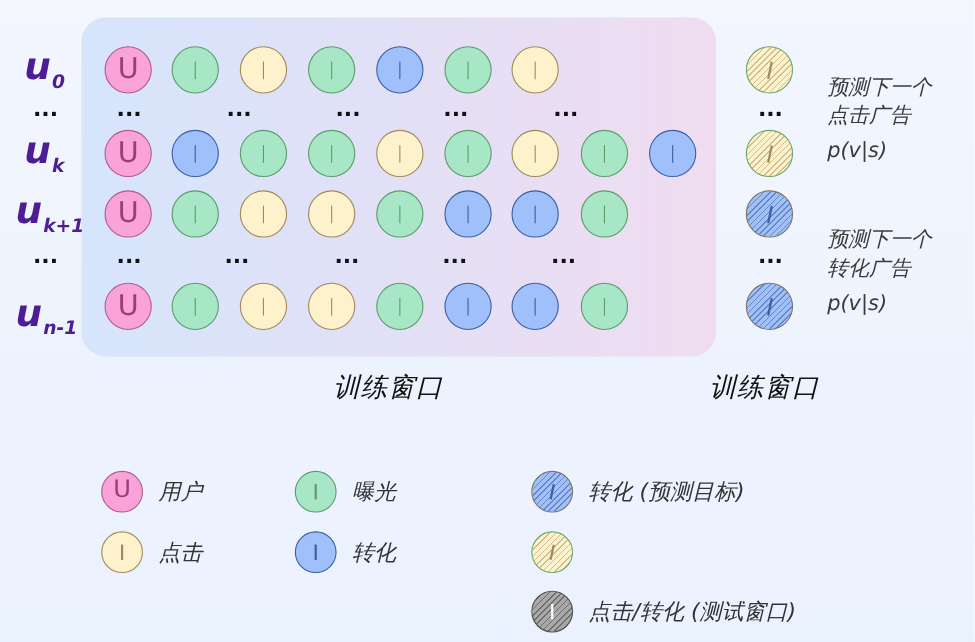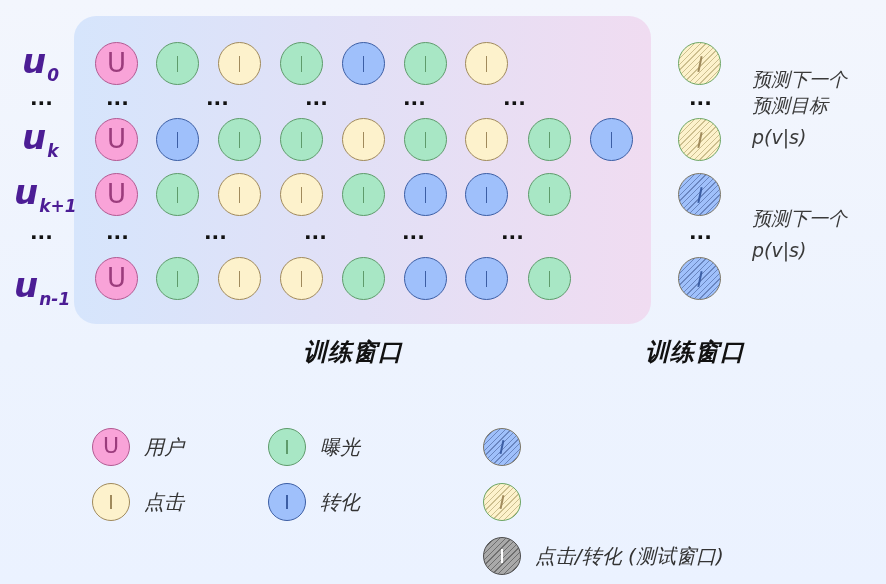--- a/index.html
+++ b/index.html
@@ -50,21 +50,21 @@
   .c-gray-t {
     background: repeating-linear-gradient(135deg, #a9a9a9 0 3px, #6e6e6e 3px 4px);
     border-color: #4c4c4c;
   }
   .c-gray-t .bar { background: #ffffff; }
   .side-text {
     position: absolute; left: 752px; color: #3a3a3a; font-style: italic;
     font-size: 19px; line-height: 26px; font-family: "DejaVu Sans", sans-serif;
   }
   .window-label {
-    position: absolute; font-weight: bold; font-style: italic; font-size: 24px;
+    position: absolute; font-weight: normal; font-style: italic; font-size: 24px;
     color: #111; font-family: "DejaVu Sans", sans-serif; letter-spacing: 1px;
   }
   .legend-item { position: absolute; display: flex; align-items: center; }
   .legend-item .circ { position: relative; width: 38px; height: 38px; }
   .legend-item .circ .bar { height: 14px; }
   .legend-item .circ .u { font-size: 22px; }
   .legend-label {
     margin-left: 14px; font-style: italic; font-size: 20px; color: #333;
     font-family: "DejaVu Sans", sans-serif; white-space: nowrap;
   }
@@ -196,34 +196,35 @@
 <div class="circ c-click-t" style="left:678px;top:42px;">
     <div class="bar"></div>
   </div>
 <div class="dots" style="top:88px;left:689px;">...</div>
 <div class="circ c-click-t" style="left:678px;top:118px;">
     <div class="bar"></div>
   </div>
 
 <div class="side-text" style="top:66px;">
   <div>预测下一个</div>
-  <div>预测目标</div>
+  <div>点击广告</div>
   <div style="margin-top:6px;">p(v|s)</div>
 </div>
 
 <div class="circ c-conv-t" style="left:678px;top:173px;">
     <div class="bar"></div>
   </div>
 <div class="dots" style="top:222px;left:689px;">...</div>
 <div class="circ c-conv-t" style="left:678px;top:257px;">
     <div class="bar"></div>
   </div>
 
 <div class="side-text" style="top:205px;">
   <div>预测下一个</div>
+  <div>转化广告</div>
   <div style="margin-top:6px;">p(v|s)</div>
 </div>
 
 <div class="window-label" style="left:303px;top:336px;">训练窗口</div>
 <div class="window-label" style="left:645px;top:336px;">训练窗口</div>
 
 <div class="legend-item" style="left:92px;top:428px;">
   <div class="circ c-user">
       <span class="u">U</span>
     </div>
@@ -244,20 +245,21 @@
 <div class="legend-item" style="left:268px;top:483px;justify-content:center;">
   <div class="circ c-conv">
       <div class="bar"></div>
     </div>
   <span class="legend-label">转化</span>
 </div>
 <div class="legend-item" style="left:483px;top:428px;">
   <div class="circ c-conv-t">
       <div class="bar"></div>
     </div>
+  <span class="legend-label">转化 (预测目标)</span>
 </div>
 <div class="legend-item" style="left:483px;top:483px;">
   <div class="circ c-click-t">
       <div class="bar"></div>
     </div>
 </div>
 <div class="legend-item" style="left:483px;top:537px;">
   <div class="circ c-gray-t">
       <div class="bar"></div>
     </div>

